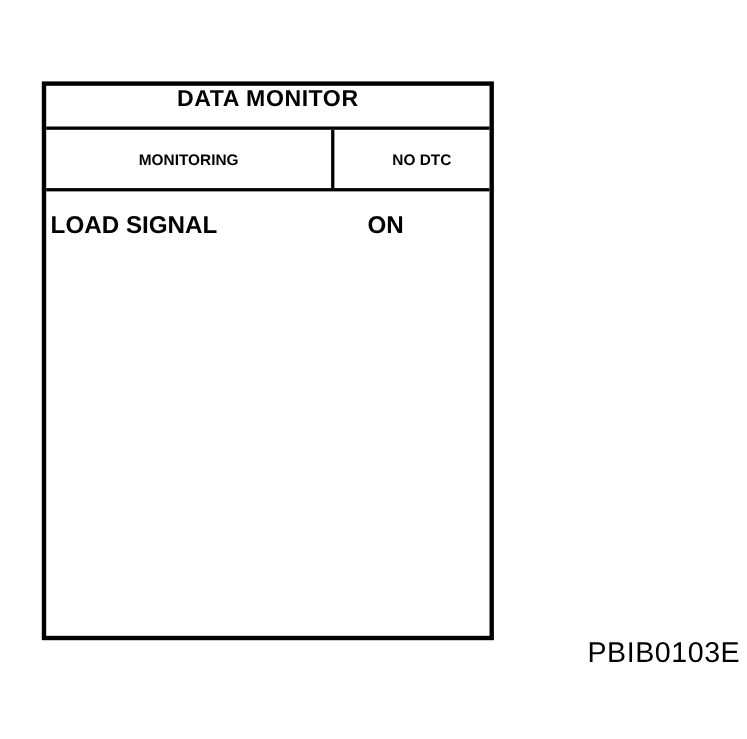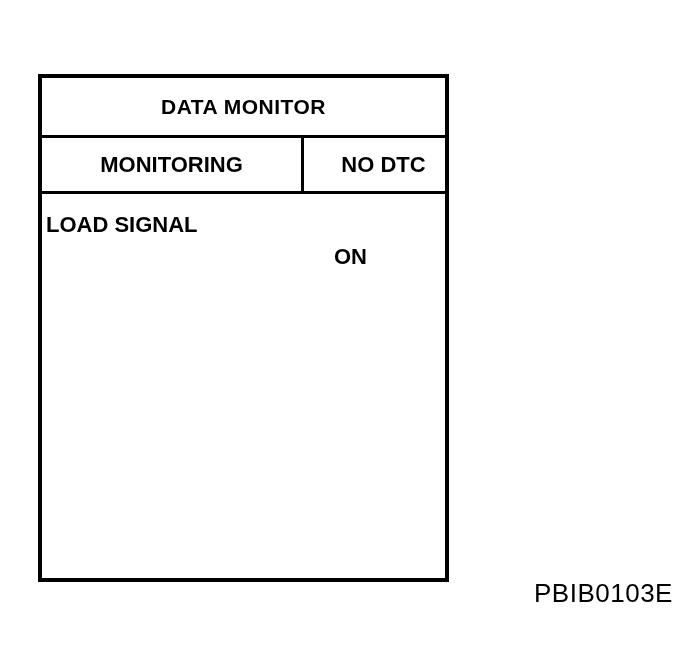--- a/index.html
+++ b/index.html
@@ -24,24 +24,24 @@
     top: 74px;
     width: 411px;
     height: 508px;
     border: 4px solid var(--ink);
     background: var(--bg);
     display: flex;
     flex-direction: column;
   }
   .title-row {
     flex: none;
-    height: 60px;
+    height: 40px;
     border-bottom: 3px solid var(--ink);
     display: flex;
-    align-items: center;
+    align-items: flex-start;
     justify-content: center;
   }
   .title-row .txt {
     font-size: 21px;
     font-weight: bold;
     color: var(--ink);
     letter-spacing: 0.5px;
     white-space: nowrap;
   }
   .header-row {
@@ -49,21 +49,21 @@
     height: 56px;
     border-bottom: 3px solid var(--ink);
     display: flex;
   }
   .cell {
     display: flex;
     align-items: center;
     justify-content: center;
   }
   .cell .txt {
-    font-size: 22px;
+    font-size: 14px;
     font-weight: bold;
     color: var(--ink);
     white-space: nowrap;
   }
   .cell-left {
     width: 262px;
     border-right: 3px solid var(--ink);
   }
   .cell-right {
     flex: 1;
@@ -86,21 +86,20 @@
     color: var(--ink);
     white-space: nowrap;
   }
   .data-value {
     position: absolute;
     left: 292px;
     font-size: 22px;
     font-weight: bold;
     color: var(--ink);
     white-space: nowrap;
-    margin-top: 32px;
   }
   .figure-code {
     position: absolute;
     left: 534px;
     top: 578px;
     font-size: 26px;
     font-weight: normal;
     color: var(--ink);
     letter-spacing: 0.5px;
     white-space: nowrap;

